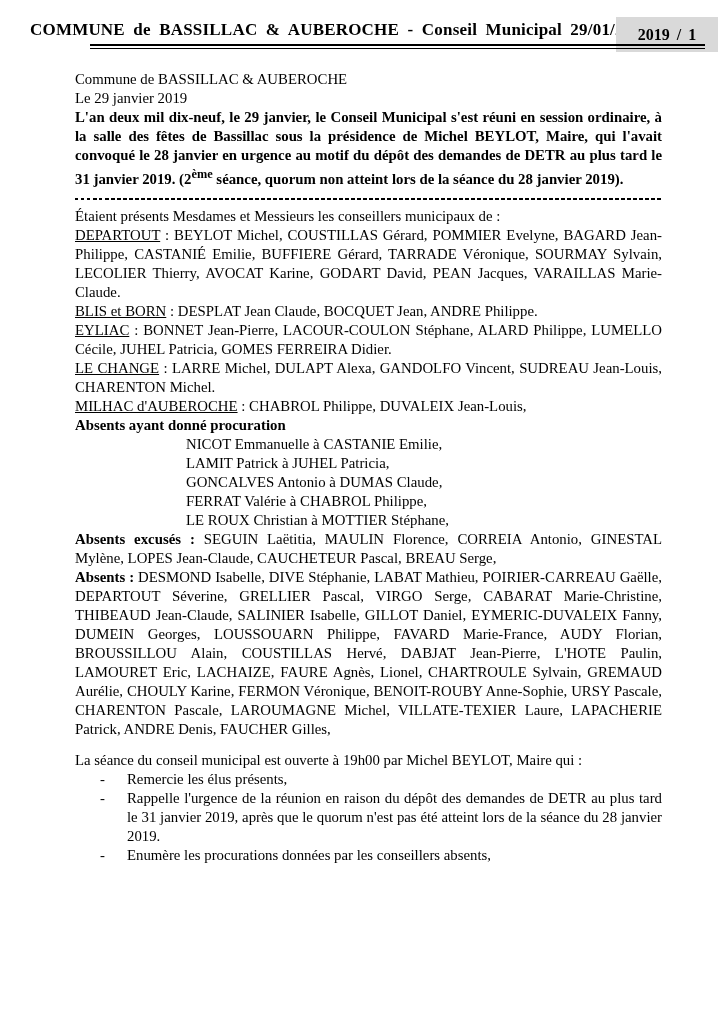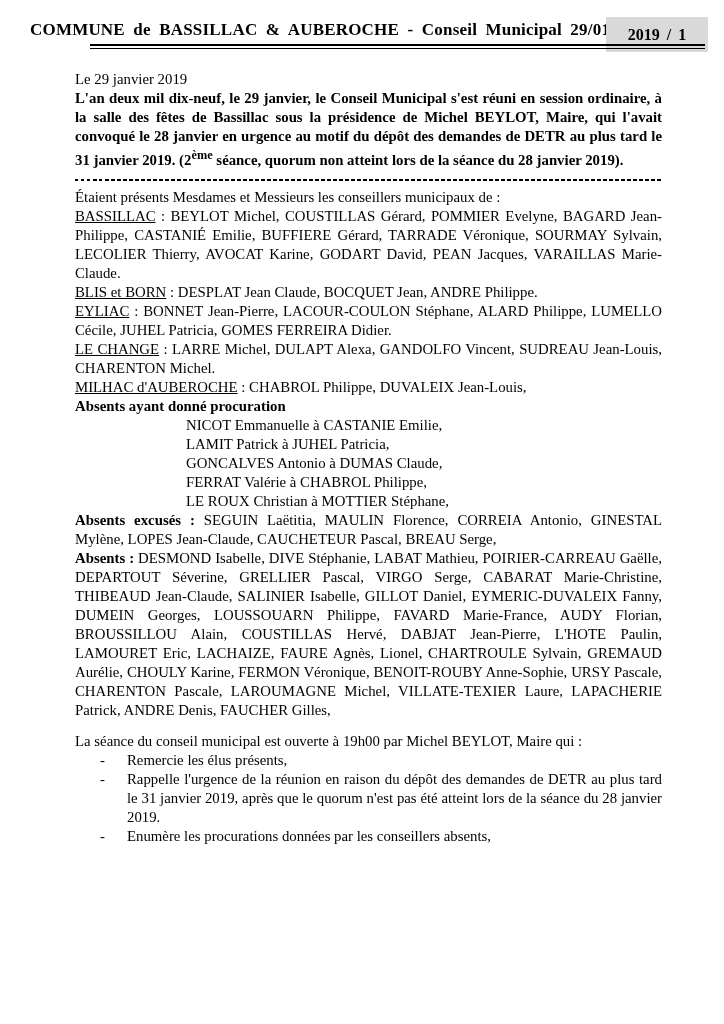--- a/index.html
+++ b/index.html
@@ -13,21 +13,21 @@
     overflow:hidden;
   }
   
   .header{position:relative;height:64px;}
   .hdr-title{
     position:absolute;left:30px;top:20px;
     font-size:17px;font-weight:bold;
     word-spacing:4px;letter-spacing:.2px;white-space:nowrap;
   }
   .page-ref{
-    position:absolute;right:16px;top:17px;
+    position:absolute;right:6px;top:17px;
     width:102px;height:35px;
     background:#d9d9d9;
     display:flex;align-items:center;justify-content:center;
     font-size:16px;font-weight:bold;word-spacing:3px;
   }
   .hdr-rule{
     position:absolute;left:90px;right:19px;top:44px;
     height:2px;
     border-top:2px solid #000;
     border-bottom:1px solid #000;
@@ -60,29 +60,30 @@
 <div class="page">
 
   <div class="header">
     <span class="hdr-title">COMMUNE de BASSILLAC &amp; AUBEROCHE - Conseil Municipal 29/01/2019</span>
     <span class="page-ref">2019 / 1</span>
     <div class="hdr-rule"></div>
   </div>
 
   <div class="content">
 
+    <p class="addr">Commune de BASSILLAC &amp; AUBEROCHE</p>
     <p>Le 29 janvier 2019</p>
 
     <p class="para bold"><span>L'an deux mil dix-neuf, le 29 janvier, le Conseil Municipal s'est réuni en session ordinaire, à la salle des fêtes de Bassillac sous la présidence de Michel BEYLOT, Maire, qui l'avait convoqué le 28 janvier en urgence au motif du dépôt des demandes de DETR au plus tard le 31 janvier 2019. (2</span><sup>ème</sup><span> séance, quorum non atteint lors de la séance du 28 janvier 2019).</span></p>
 
     <div class="dashed-sep"></div>
 
     <p>Étaient présents Mesdames et Messieurs les conseillers municipaux de :</p>
 
-    <p class="tight"><span class="commune-name">BASSILLAC</span><span> : BEYLOT Michel, COUSTILLAS Gérard, POMMIER Evelyne, BAGARD Jean-Philippe, CASTANIÉ Emilie, BUFFIERE Gérard, TARRADE Véronique, SOURMAY Sylvain, LECOLIER Thierry, AVOCAT Karine, GODART David, PEAN Jacques, VARAILLAS Marie-Claude.</span></p>
+    <p class="tight"><span class="commune-name">DEPARTOUT</span><span> : BEYLOT Michel, COUSTILLAS Gérard, POMMIER Evelyne, BAGARD Jean-Philippe, CASTANIÉ Emilie, BUFFIERE Gérard, TARRADE Véronique, SOURMAY Sylvain, LECOLIER Thierry, AVOCAT Karine, GODART David, PEAN Jacques, VARAILLAS Marie-Claude.</span></p>
 
     <p class="tight"><span class="commune-name">BLIS et BORN</span><span> : DESPLAT Jean Claude, BOCQUET Jean, ANDRE Philippe.</span></p>
 
     <p class="tight"><span class="commune-name">EYLIAC</span><span> : BONNET Jean-Pierre, LACOUR-COULON Stéphane, ALARD Philippe, LUMELLO Cécile, JUHEL Patricia, GOMES FERREIRA Didier.</span></p>
 
     <p class="tight"><span class="commune-name">LE CHANGE</span><span> : LARRE Michel, DULAPT Alexa, GANDOLFO Vincent, SUDREAU Jean-Louis, CHARENTON Michel.</span></p>
 
     <p class="tight"><span class="commune-name">MILHAC d'AUBEROCHE</span><span> : CHABROL Philippe, DUVALEIX Jean-Louis,</span></p>
 
 

